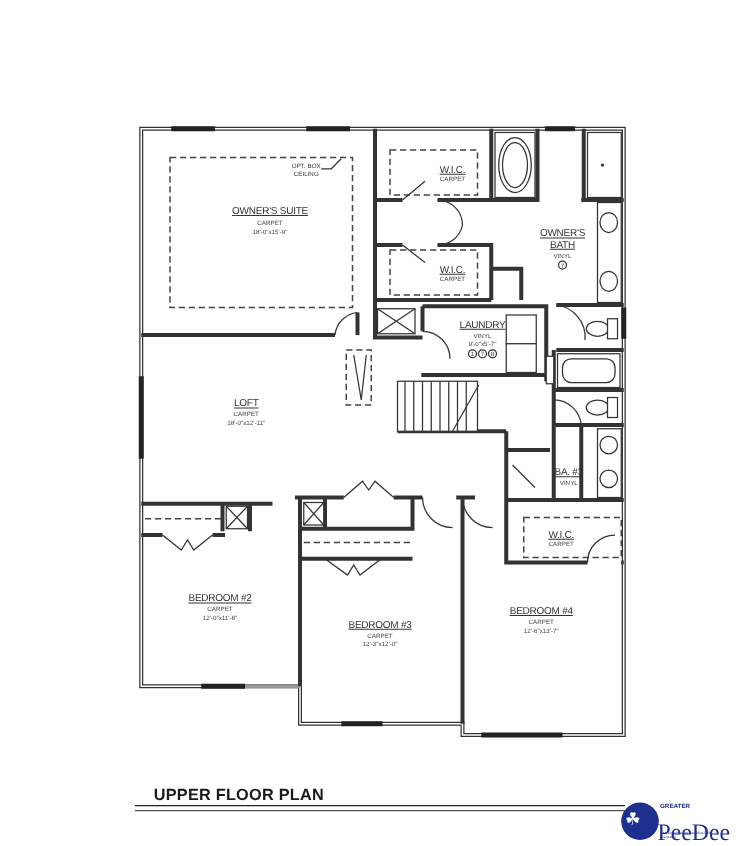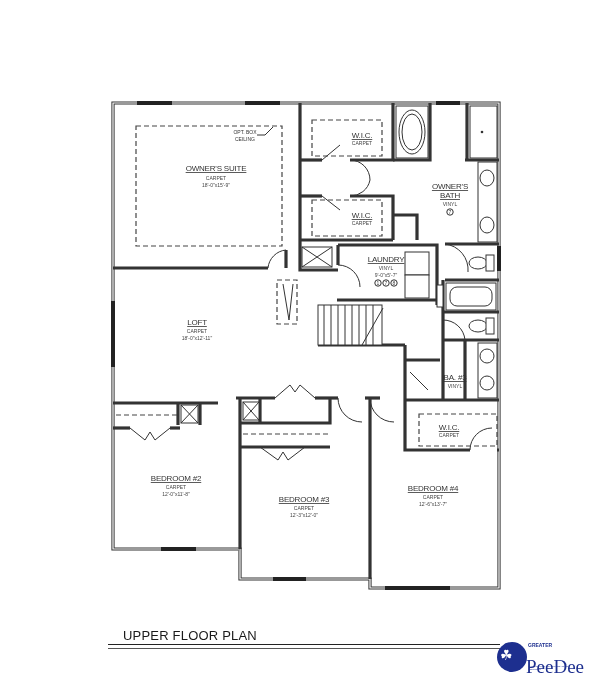--- a/index.html
+++ b/index.html
@@ -7,21 +7,21 @@
     #plan { position: absolute; left: 0; top: 0; width: 600px; height: 677px; }
     .wall { fill: none; stroke: #333; stroke-width: 3.2; }
     .wall-inner { fill: none; stroke: #fff; stroke-width: 1.2; }
     .thin { fill: none; stroke: #333; stroke-width: 1; }
     .dash { fill: none; stroke: #444; stroke-width: 1.2; stroke-dasharray: 5 3; }
     .win { stroke: #222; stroke-width: 4; }
     .fx { fill: #fff; stroke: #333; stroke-width: 1; }
     .room-name { font-size: 8px; fill: #333; text-anchor: middle; text-decoration: underline; letter-spacing: -0.2px; }
     .room-sub { font-size: 5px; fill: #444; text-anchor: middle; }
     .note { font-size: 5px; fill: #333; text-anchor: middle; }
-    .plan-title { position: absolute; left: 123px; top: 628px; font-family: "Liberation Sans", sans-serif; font-weight: normal; font-size: 13px; color: #1a1a1a; letter-spacing: 0.2px; }
+    .plan-title { position: absolute; left: 123px; top: 628px; font-family: "Liberation Sans", sans-serif; font-weight: bold; font-size: 13px; color: #1a1a1a; letter-spacing: 0.2px; }
     .rule { position: absolute; left: 108px; top: 644px; width: 392px; height: 3px; border-top: 1.5px solid #222; border-bottom: 1px solid #555; }
     .logo { position: absolute; left: 490px; top: 640px; width: 110px; height: 37px; }
     .logo-circle { position: absolute; left: 7px; top: 2px; width: 30px; height: 30px; border-radius: 50%; background: #1d2f8f; }
     .logo-palm { position: absolute; left: 10px; top: 8px; color: #fff; font-size: 14px; line-height: 14px; }
     .logo-greater { position: absolute; left: 38px; top: 2px; font-size: 5px; font-weight: bold; color: #1d2f8f; }
     .logo-peedee { position: absolute; left: 36px; top: 4px; font-family: "Liberation Serif", serif; font-size: 19px; color: #1d2f8f; line-height: 22px; margin-top: 12px; }
     .logo-mls { position: absolute; left: 86px; top: 24px; font-size: 8px; font-weight: bold; color: #1d2f8f; margin-top: 38px; }
     .logo-tag { position: absolute; left: 38px; top: 25px; font-size: 2.5px; color: #1d2f8f; width: 44px; line-height: 3px; }
   </style>
 </head>

